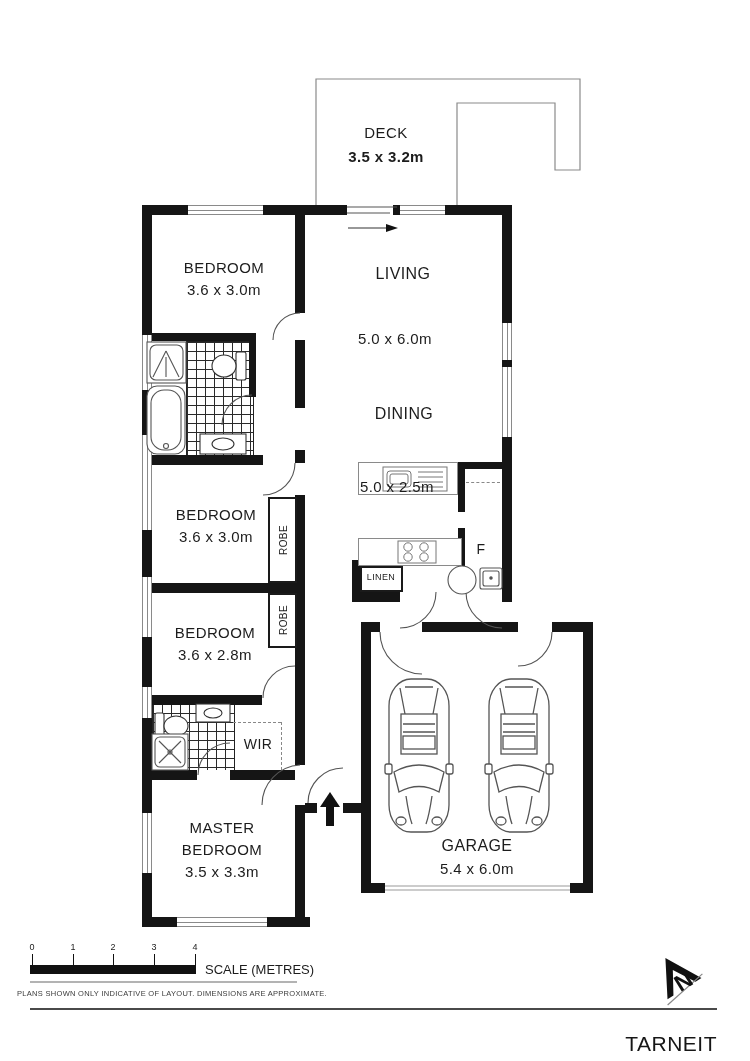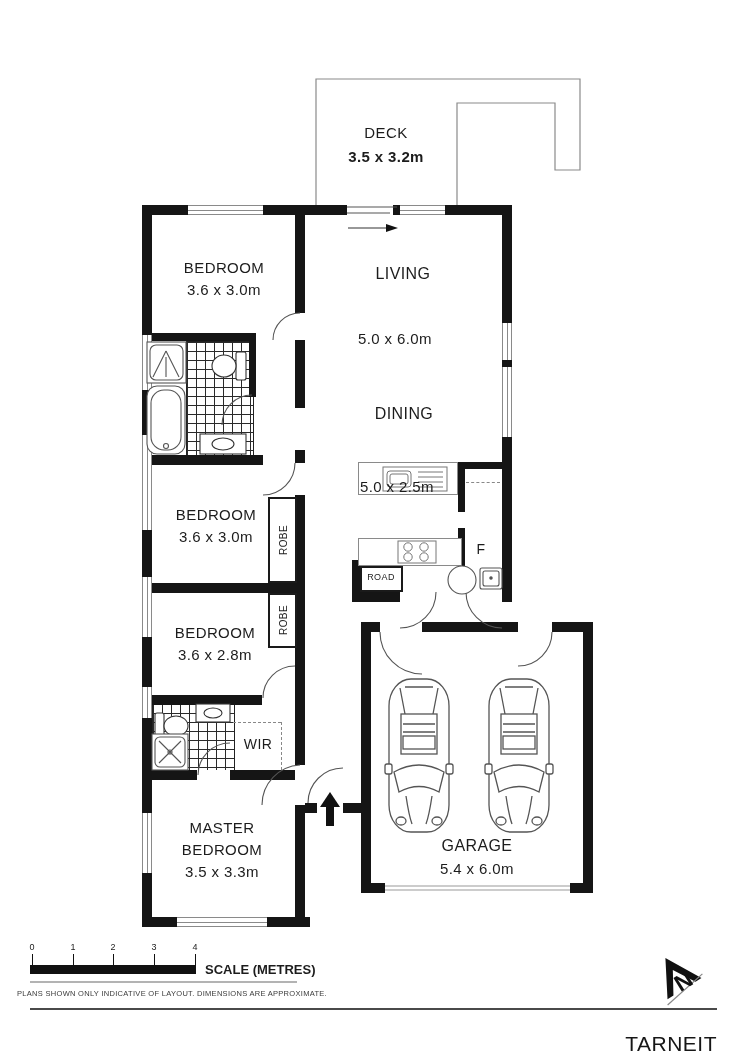--- a/index.html
+++ b/index.html
@@ -20,21 +20,21 @@
   .graybox{position:absolute;background:#fff;border:1px solid #8a8a8a;z-index:2;box-sizing:border-box;}
   .dashH{position:absolute;border-top:1px dashed #888;z-index:2;}
   .dashV{position:absolute;border-left:1px dashed #888;z-index:2;}
   svg.overlay{position:absolute;left:0;top:0;z-index:4;}
   .lbl{position:absolute;transform:translateX(-50%);text-align:center;white-space:nowrap;z-index:5;letter-spacing:.4px;}
   .f15{font-size:15px;} .f16{font-size:16px;} .f14{font-size:14px;} .f9{font-size:9px;} .f10{font-size:10px;}
   .rot{transform:translateX(-50%) translateY(-50%) rotate(-90deg);transform-origin:center;}
   .scale-num{position:absolute;font-size:9px;transform:translateX(-50%);z-index:5;}
   .tick{position:absolute;width:1px;height:11px;background:#111;z-index:5;}
   .scalebar{position:absolute;background:#111;z-index:5;}
-  .scalelabel{position:absolute;font-size:13px;font-weight:bold;z-index:5;}
+  .scalelabel{position:absolute;font-size:13px;font-weight:normal;z-index:5;}
   .grayrule{position:absolute;background:#b3b3b3;z-index:5;}
   .darkrule{position:absolute;background:#4a4a4a;z-index:5;}
   .disclaimer{position:absolute;font-size:7.5px;color:#3a3a3a;letter-spacing:.3px;z-index:5;}
   .address{position:absolute;font-size:22px;color:#161616;letter-spacing:.5px;z-index:5;}
   .suburb{position:absolute;font-size:21px;color:#161616;letter-spacing:.5px;z-index:5;}
 </style>
 </head>
 <body>
 
 <div id="canvas">
@@ -247,21 +247,21 @@
   <div class="lbl f15" style="left:222px;top:819px;">MASTER</div>
   <div class="lbl f15" style="left:222px;top:841px;">BEDROOM</div>
   <div class="lbl f15" style="left:222px;top:863px;">3.5 x 3.3m</div>
 
   <div class="lbl f16" style="left:477px;top:837px;">GARAGE</div>
   <div class="lbl f15" style="left:477px;top:860px;">5.4 x 6.0m</div>
 
   <div class="lbl f10 rot" style="left:283px;top:540px;">ROBE</div>
   <div class="lbl f10 rot" style="left:283px;top:620px;">ROBE</div>
   <div class="lbl f14" style="left:258px;top:736px;">WIR</div>
-  <div class="lbl f9" style="left:381px;top:572px;">ROAD</div>
+  <div class="lbl f9" style="left:381px;top:572px;">LINEN</div>
   <div class="lbl f14" style="left:481px;top:541px;">F</div>
 
   <span class="scale-num" style="left:32px;top:942px;">0</span>
   <span class="scale-num" style="left:73px;top:942px;">1</span>
   <span class="scale-num" style="left:113px;top:942px;">2</span>
   <span class="scale-num" style="left:154px;top:942px;">3</span>
   <span class="scale-num" style="left:195px;top:942px;">4</span>
   <div class="tick" style="left:32px;top:954px;"></div>
   <div class="tick" style="left:73px;top:954px;"></div>
   <div class="tick" style="left:113px;top:954px;"></div>

